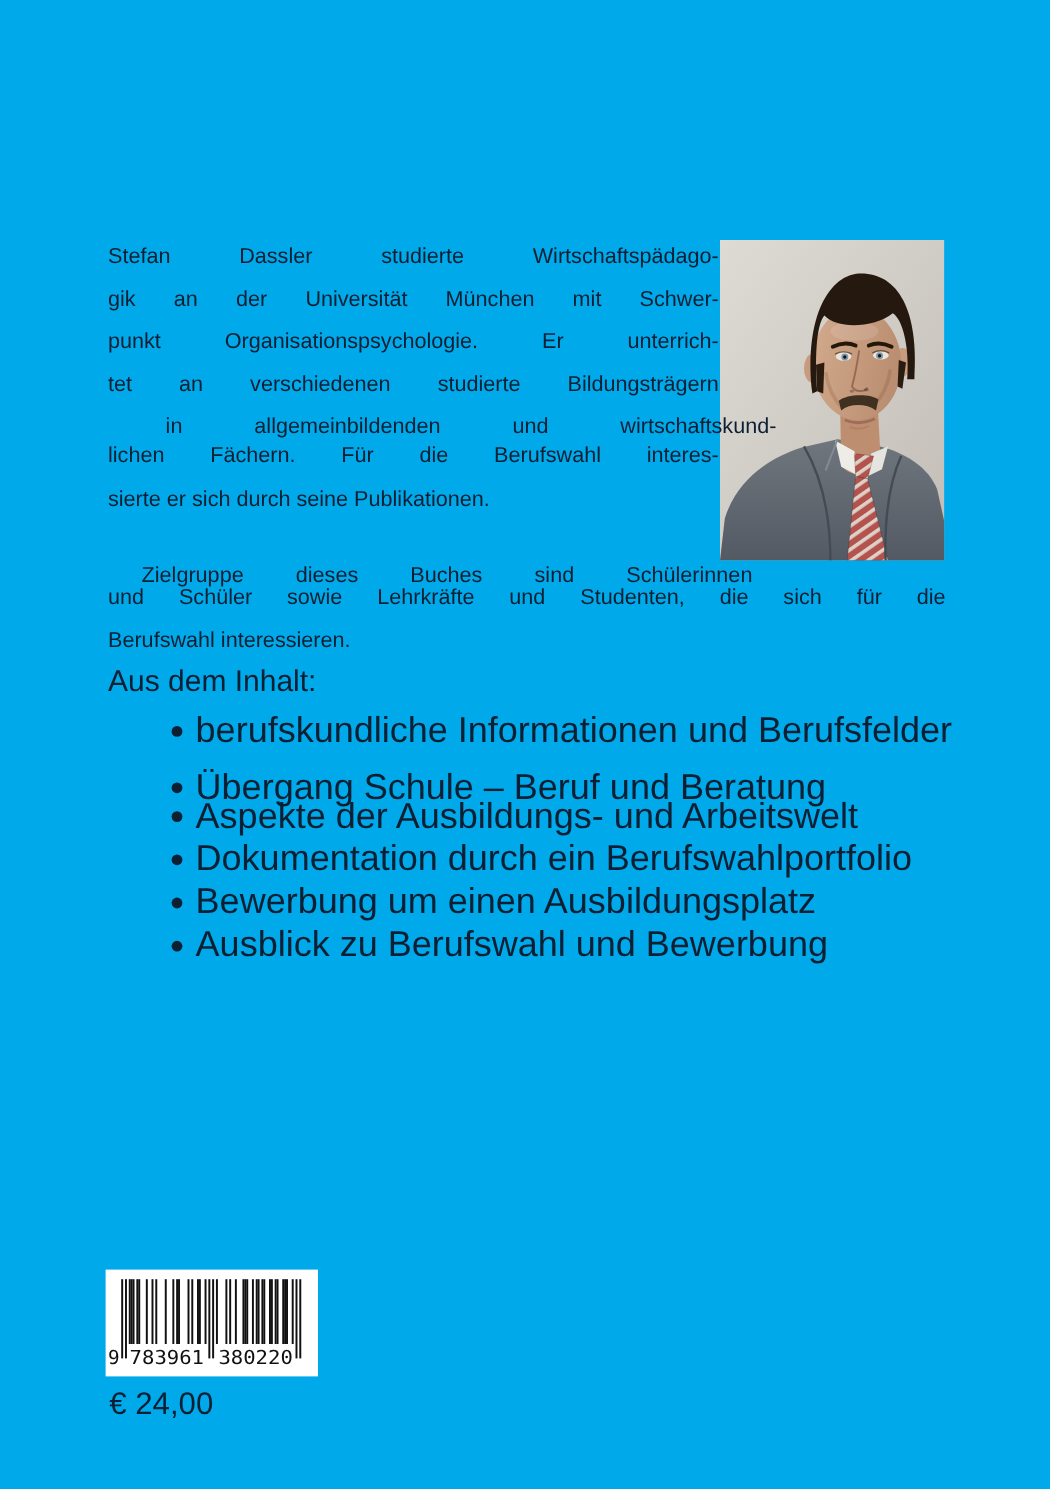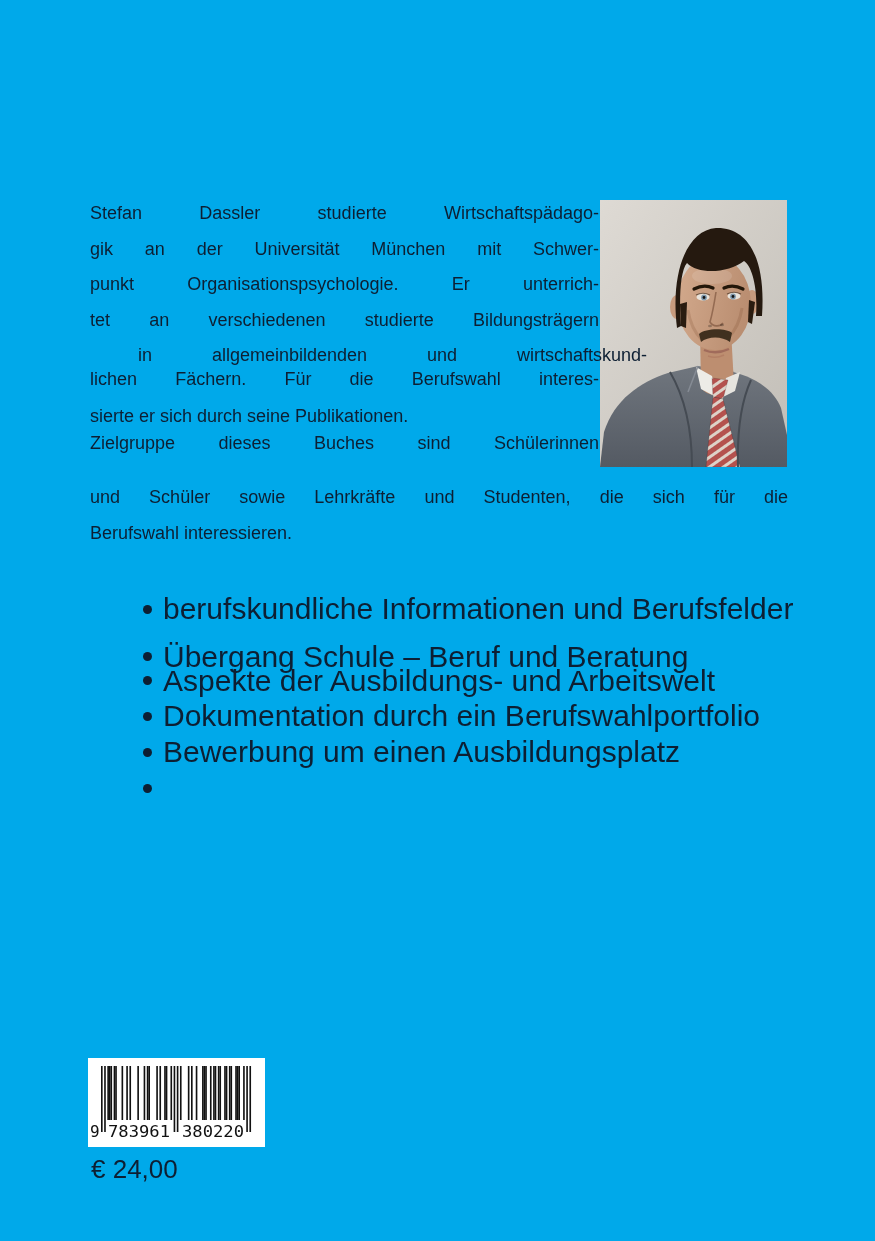--- a/index.html
+++ b/index.html
@@ -118,33 +118,34 @@
   </div>
 
   <div id="bio">
       <div class="bio-line narrow just" style="top: 196px;">Stefan Dassler studierte Wirtschaftspädago-</div>
       <div class="bio-line narrow just" style="top: 231.5px;">gik an der Universität München mit Schwer-</div>
       <div class="bio-line narrow just" style="top: 267px;">punkt Organisationspsychologie. Er unterrich-</div>
       <div class="bio-line narrow just" style="top: 302.5px;">tet an verschiedenen studierte Bildungsträgern</div>
       <div class="bio-line narrow just" style="top: 338px; margin-left: 48px;">in allgemeinbildenden und wirtschaftskund-</div>
       <div class="bio-line narrow just" style="top: 362px;">lichen Fächern. Für die Berufswahl interes-</div>
       <div class="bio-line narrow" style="top: 399px;">sierte er sich durch seine Publikationen.</div>
-      <div class="bio-line narrow just" style="top: 426px;">Zielgruppe dieses Buches sind Schülerinnen</div>
+      <div class="bio-line narrow just" style="top: 462px; margin-left: 28px;">Zielgruppe dieses Buches sind Schülerinnen</div>
       <div class="bio-line wide just" style="top: 480px;">und Schüler sowie Lehrkräfte und Studenten, die sich für die</div>
       <div class="bio-line wide" style="top: 515.5px;">Berufswahl interessieren.</div>
     </div>
 
+  <div class="heading">Aus dem Inhalt:</div>
 
   <div id="toc">
       <div class="toc-item" style="top: 591px;"><span class="dot" style="background: rgb(13, 31, 51);"></span><span>berufskundliche Informationen und Berufsfelder</span></div>
       <div class="toc-item" style="top: 626.8px; margin-top: 12px;"><span class="dot" style="background: rgb(13, 31, 51);"></span><span>Übergang Schule – Beruf und Beratung</span></div>
       <div class="toc-item" style="top: 662.6px;"><span class="dot" style="background: rgb(13, 31, 51);"></span><span>Aspekte der Ausbildungs- und Arbeitswelt</span></div>
       <div class="toc-item" style="top: 698.4px;"><span class="dot" style="background: rgb(13, 31, 51);"></span><span>Dokumentation durch ein Berufswahlportfolio</span></div>
       <div class="toc-item" style="top: 734.2px;"><span class="dot" style="background: rgb(13, 31, 51);"></span><span>Bewerbung um einen Ausbildungsplatz</span></div>
-      <div class="toc-item" style="top: 770px;"><span class="dot" style="background: rgb(13, 31, 51);"></span></div>
+      <div class="toc-item" style="top: 770px;"><span class="dot" style="background: rgb(13, 31, 51);"></span><span>Ausblick zu Berufswahl und Bewerbung</span></div>
     </div>
 
   <div class="barcode-box" style="background: rgb(255, 255, 255);">
     <svg id="barcode-svg" width="177" height="89" viewBox="0 0 177 89">
         <rect x="13.00" y="8" width="1.63" height="66" fill="#111111"></rect>
         <rect x="16.16" y="8" width="1.63" height="66" fill="#111111"></rect>
         <rect x="19.32" y="8" width="1.63" height="54" fill="#111111"></rect>
         <rect x="20.89" y="8" width="1.63" height="54" fill="#111111"></rect>
         <rect x="22.47" y="8" width="1.63" height="54" fill="#111111"></rect>
         <rect x="25.63" y="8" width="1.63" height="54" fill="#111111"></rect>

